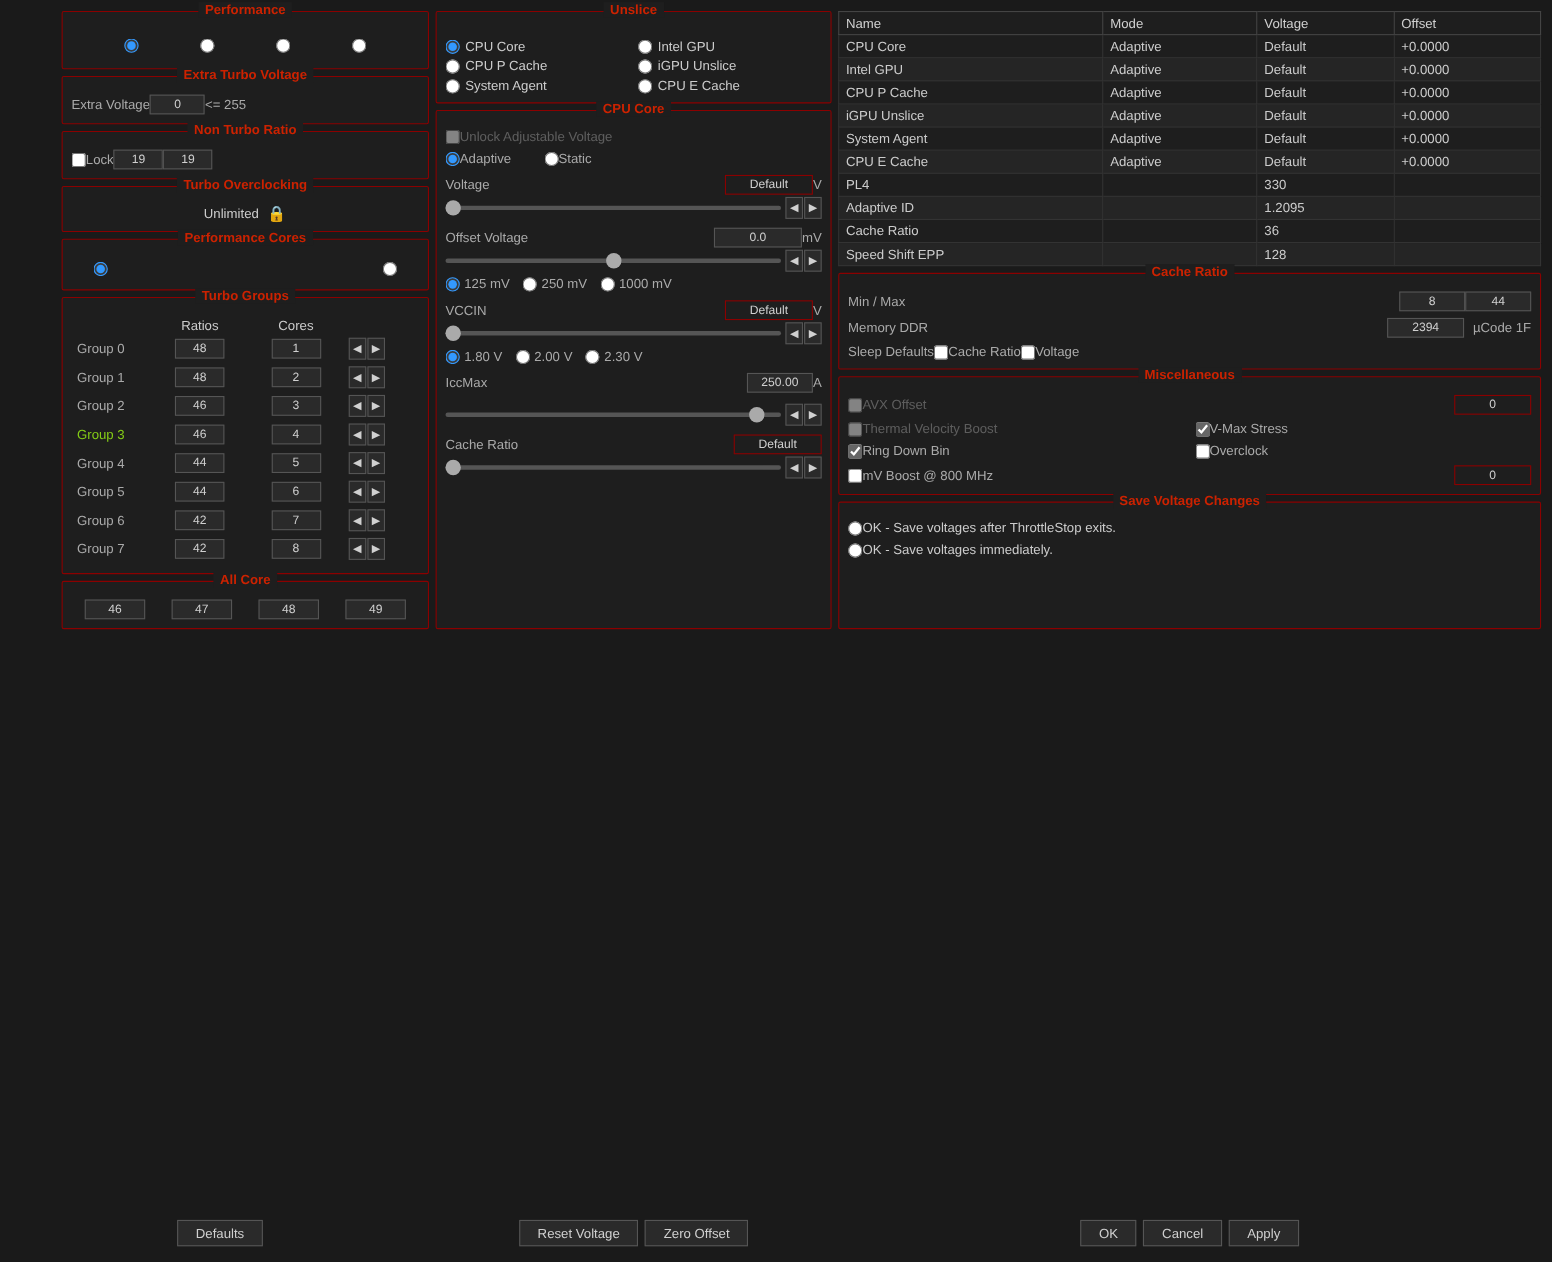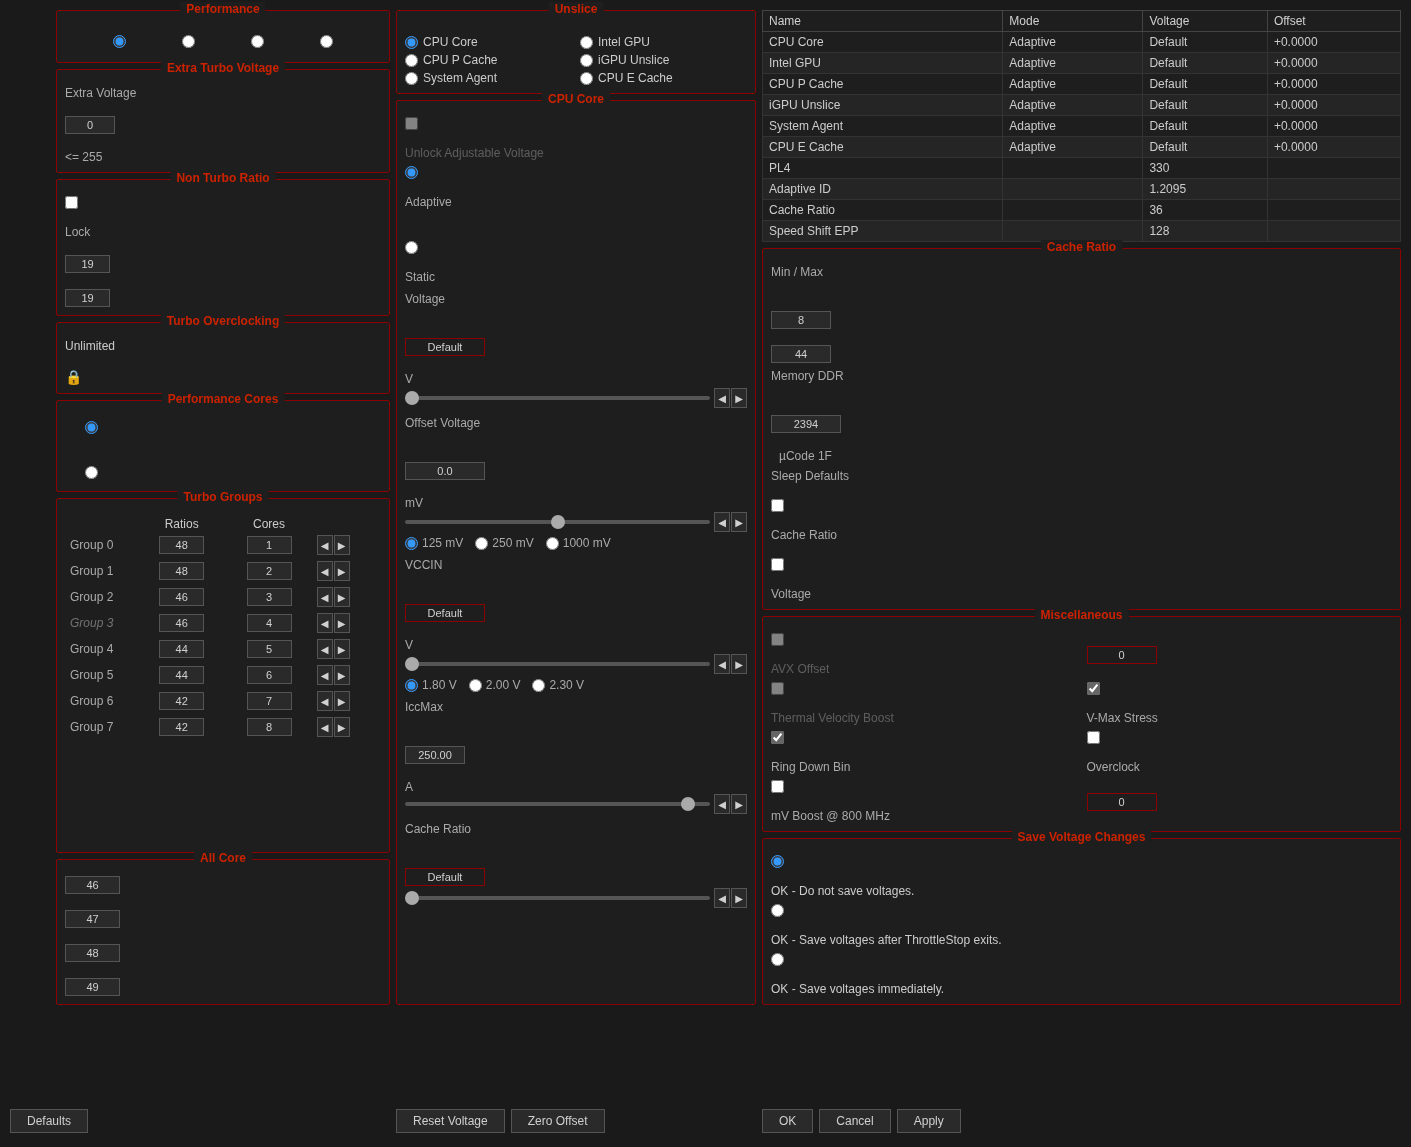--- a/index.html
+++ b/index.html
@@ -137,25 +137,25 @@
       display: grid;
       grid-template-columns: 380px 360px 1fr;
       gap: 6px;
       margin-top: 6px;
       padding: 4px 0;
     }
     .bottom-cell {
       display: flex;
       gap: 6px;
       align-items: center;
-      justify-content: flex-start;
+      justify-content: center;
     }
     
     .disabled { opacity: 0.45; }
-    .flex-row { display: flex; align-items: flex-start; gap: 16px; flex-direction: column; }
+    .flex-row { display: flex; align-items: center; gap: 0; }
     
     .locked-grid {
       display: grid;
       grid-template-columns: 1fr 1fr;
       gap: 4px 8px;
       margin-top: 8px;
     }
     .locked-item { display: flex; align-items: center; gap: 5px; }
     
     .perf-dots { display: flex; justify-content: space-around; padding: 6px 20px; }
@@ -259,21 +259,21 @@
       <td><input type="text" class="text-input" style="width: 45px;" value="46"></td>
       <td><input type="text" class="text-input" style="width: 45px;" value="3"></td>
       <td>
                   <div class="arrow-pair">
                     <button class="arrow-btn">◀</button>
                     <button class="arrow-btn">▶</button>
                   </div>
                 </td>
     </tr>
               <tr>
-      <td class="group-label" style="color:#737373;font-style:italic;">Group 3</td>
+      <td class="group-label" style="color:#84cc16;">Group 3</td>
       <td><input type="text" class="text-input" style="width: 45px;" value="46"></td>
       <td><input type="text" class="text-input" style="width: 45px;" value="4"></td>
       <td>
                   <div class="arrow-pair">
                     <button class="arrow-btn">◀</button>
                     <button class="arrow-btn">▶</button>
                   </div>
                 </td>
     </tr>
               <tr>
@@ -447,21 +447,21 @@
           <div class="range-opt">
             <input type="radio" name="range2" style="">
             <span>2.00 V</span>
           </div>
           <div class="range-opt">
             <input type="radio" name="range2" style="">
             <span>2.30 V</span>
           </div>
         </div>
 
-        <div class="flex-row" style="margin-bottom:0;">
+        <div class="flex-row" style="margin-bottom:10px;">
           <span class="label">IccMax</span>
           <div style="flex:1;"></div>
           <input type="text" class="text-input" style="width: 60px;" value="250.00">
           <span class="unit">A</span>
         </div>
         <div class="slider-row" style="margin-bottom:8px;">
           <input type="range" min="0" max="100" value="95" style="">
           <div class="arrow-pair">
             <button class="arrow-btn">◀</button>
             <button class="arrow-btn">▶</button>
@@ -625,24 +625,20 @@
           <div class="flex-row" style="justify-content:flex-end;">
             <input type="text" class="red-input" style="width: 70px;" value="0">
           </div>
         </div>
       </div>
 
       <div class="panel" style="padding-top:16px; flex:1;">
         <span class="panel-title">Save Voltage Changes</span>
         <div id="save-opts-container" style="display:flex; flex-direction:column; gap:6px;">
             <div class="flex-row">
-      <input type="radio" name="save-volt" checked="" style="">
-      <span style="color:#ccc;">OK - Do not save voltages.</span>
-    </div>
-            <div class="flex-row">
       <input type="radio" name="save-volt" style="">
       <span style="color:#ccc;">OK - Save voltages after ThrottleStop exits.</span>
     </div>
             <div class="flex-row">
       <input type="radio" name="save-volt" style="">
       <span style="color:#ccc;">OK - Save voltages immediately.</span>
     </div>
           </div>
       </div>
 

